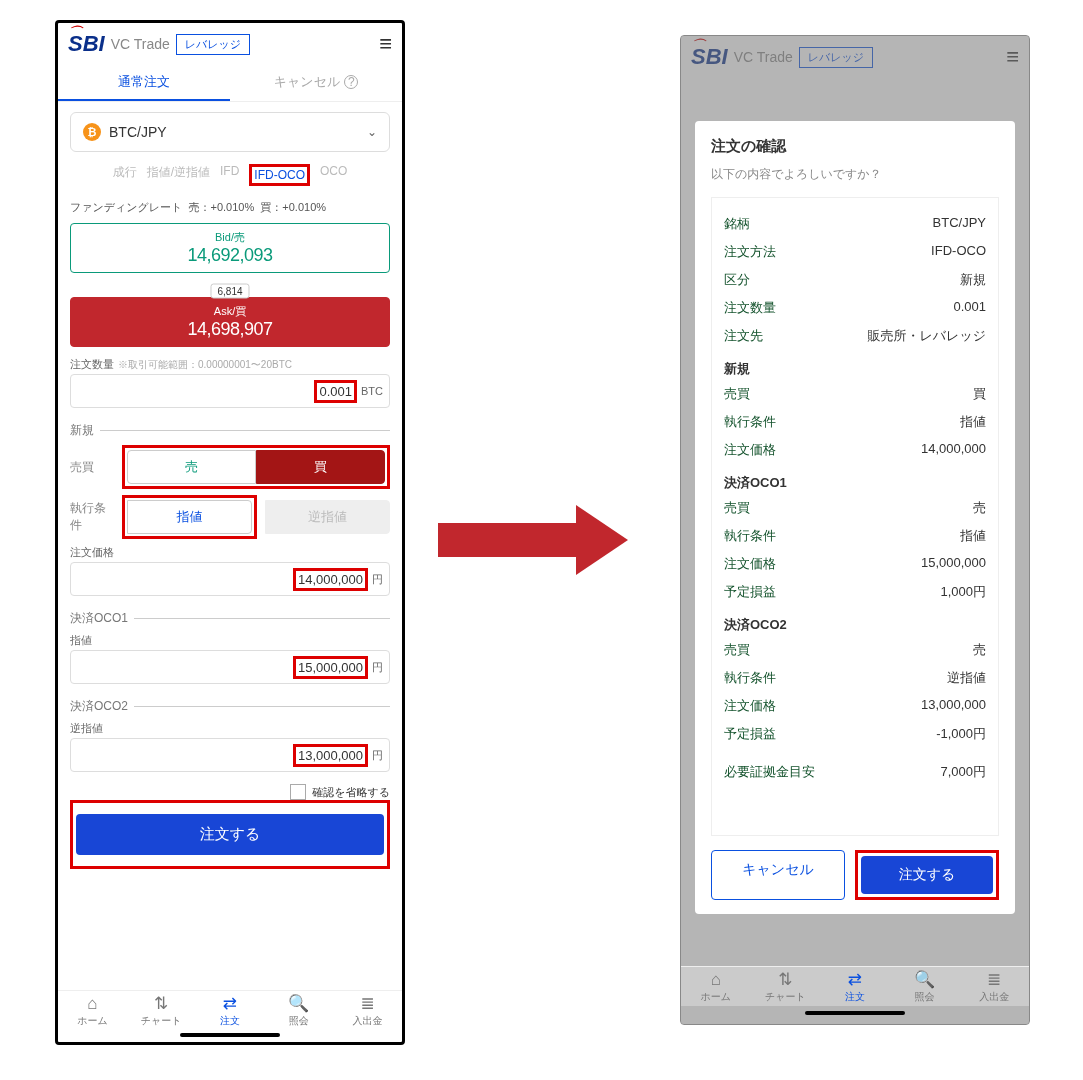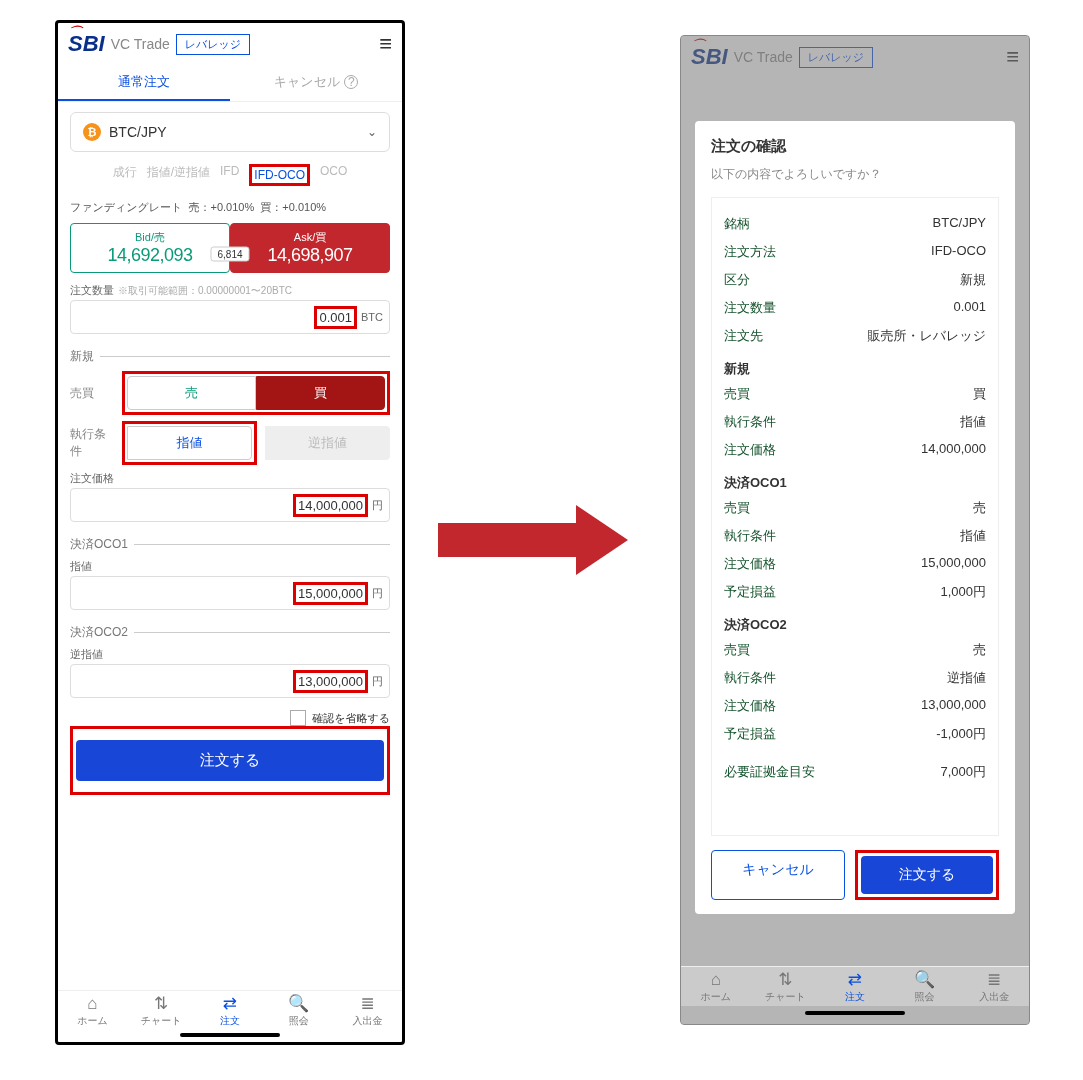--- a/index.html
+++ b/index.html
@@ -43,21 +43,21 @@
     border:1px solid #ddd; border-radius:6px; padding:10px 12px;
     display:flex; align-items:center; gap:8px; margin-bottom:12px;
   }
   .btc-icon { width:18px; height:18px; border-radius:50%; background:#f7931a; color:#fff; font-size:11px; display:flex; align-items:center; justify-content:center; font-weight:bold;}
   .chev { margin-left:auto; color:#666; }
   .order-methods { display:flex; gap:10px; justify-content:center; margin:10px 0 14px; font-size:12px; }
   .order-methods > span { color:#bbb; }
   .order-methods > span.active { color:#0a50e0; }
   .redbox { border:3px solid #d00; padding:1px 2px; display:inline-block; }
   .funding { font-size:11px; color:#555; margin-bottom:8px; }
-  .quotes { display:flex; gap:0; margin-bottom:10px; position:relative;}
+  .quotes { display:flex; gap:24px; margin-bottom:10px; position:relative;flex-direction:column;}
   .quotes .side {
     flex:1; border:1px solid #0a9a7a; border-radius:4px; text-align:center; padding:6px 2px;
   }
   .quotes .bid { color:#0a9a7a; }
   .quotes .ask { background:#c1272d; color:#fff; border-color:#c1272d; }
   .quotes .lbl { font-size:11px; }
   .quotes .val { font-size:18px; font-weight:400; letter-spacing:-0.5px;}
   .spread { position:absolute; left:50%; top:50%; transform:translate(-50%,-10%); background:#fff; border:1px solid #ccc; font-size:10px; padding:1px 6px; border-radius:3px;}
   .row-label { font-size:11px; color:#666; margin:6px 0 2px; display:flex; align-items:center; gap:4px;}
   .row-label .note { color:#aaa; font-size:10px; }

